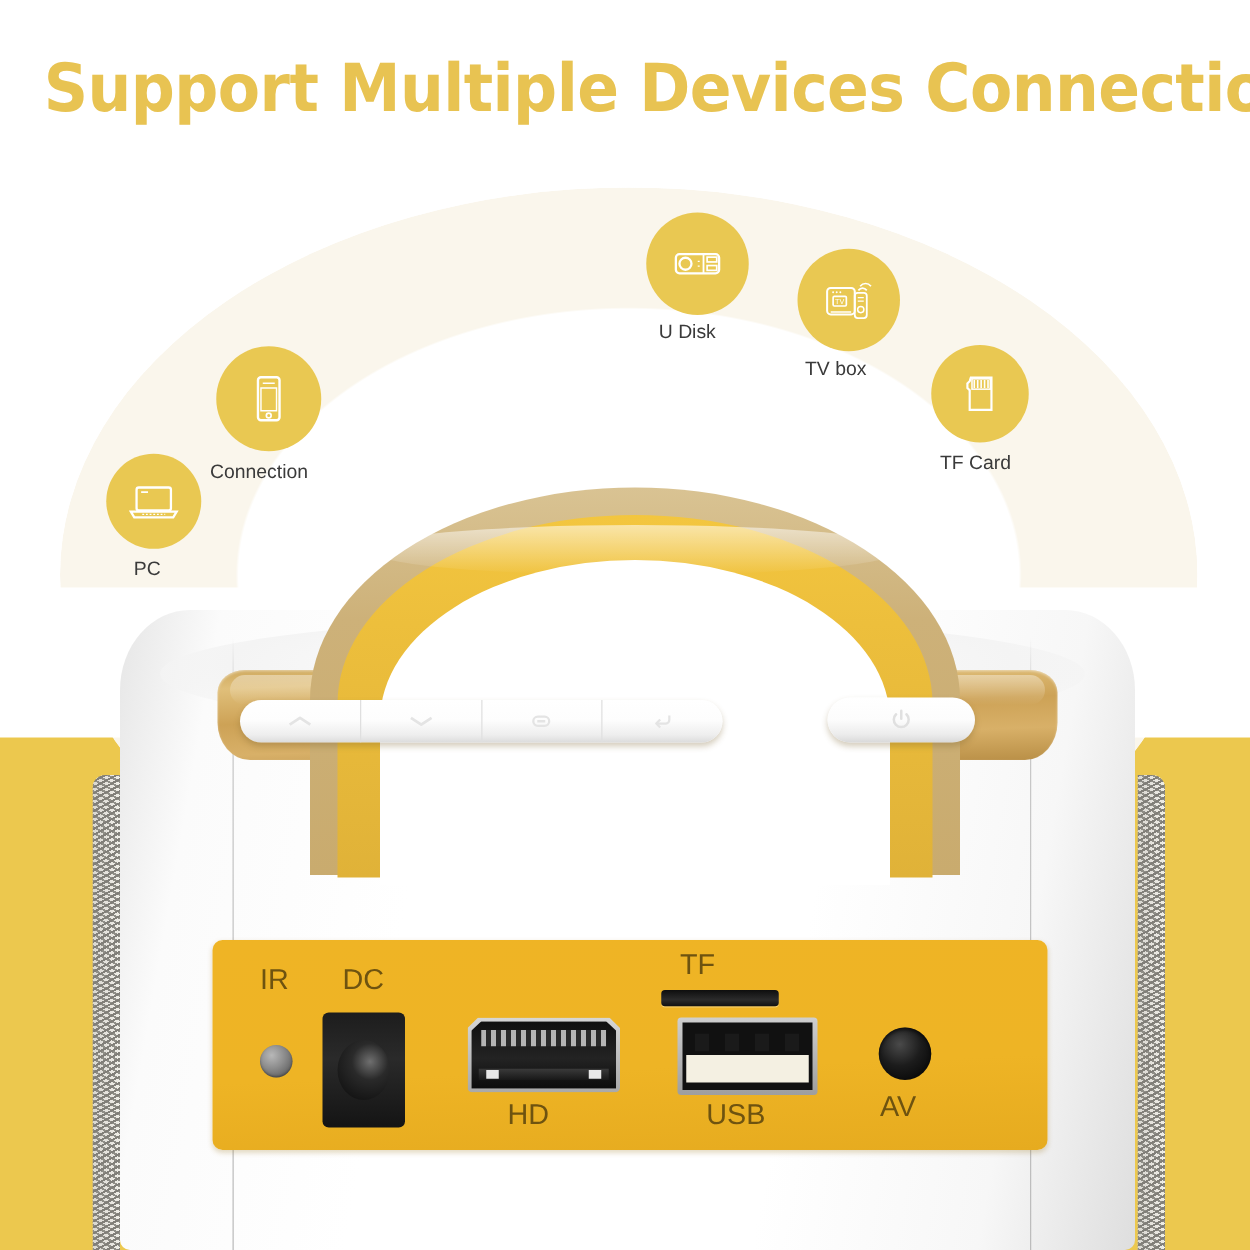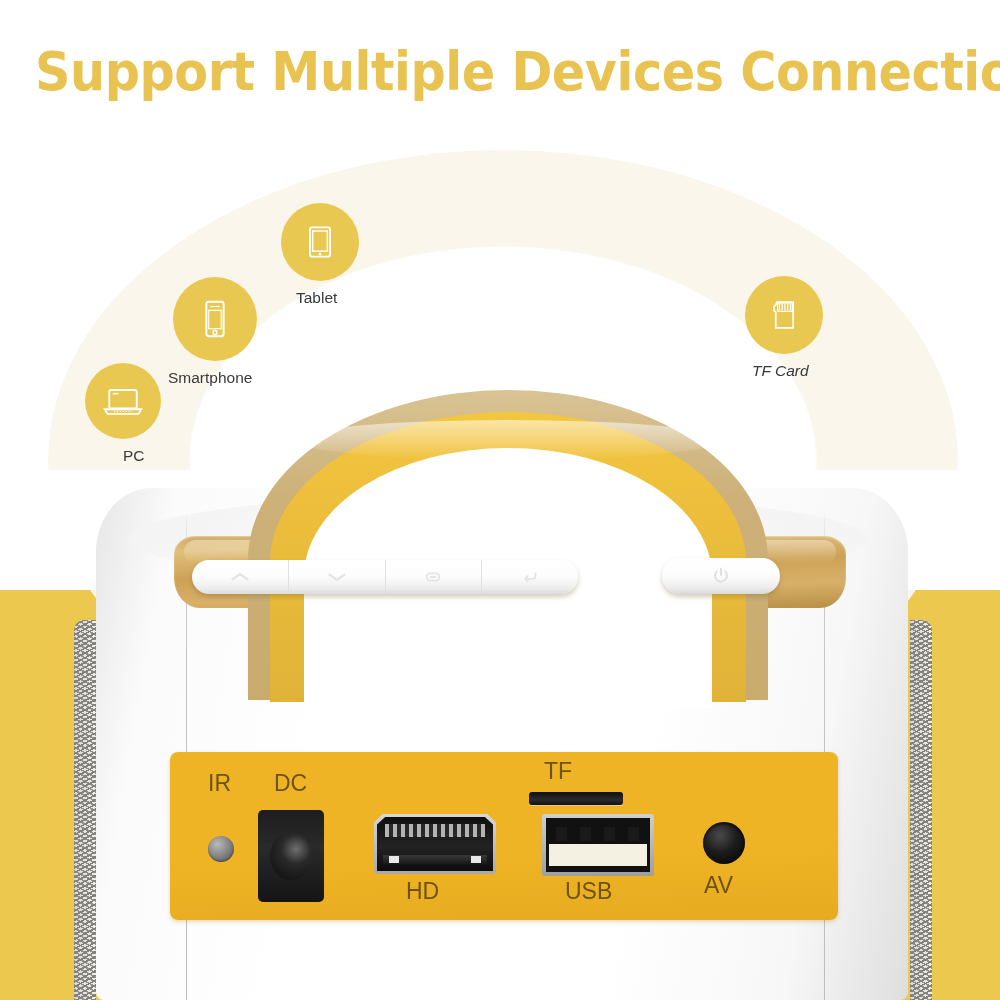--- a/index.html
+++ b/index.html
@@ -341,58 +341,80 @@
 
   <div class="node" style="left:85px; top:363px; width:76px; height:76px;">
     <div class="bubble" style="width:76px;height:76px;">
       <svg width="44" height="44" viewBox="0 0 48 48" fill="none" stroke="#ffffff" stroke-width="2">
         <rect x="9" y="12" width="30" height="20" rx="2"></rect>
         <path d="M13 16h6" stroke-width="1.6"></path>
         <path d="M4 33h40l-3 5H7z"></path>
         <path d="M14 35.5h20" stroke-width="1.2" stroke-dasharray="1.6 1.6"></path>
       </svg>
     </div>
-    <div class="caption" style="left:22px; top:84px;margin-left:16px;">PC</div>
+    <div class="caption" style="left:22px; top:84px;">PC</div>
   </div>
 
   <div class="node" style="left:173px; top:277px; width:84px; height:84px;">
     <div class="bubble" style="width:84px;height:84px;">
       <svg width="46" height="46" viewBox="0 0 48 48" fill="none" stroke="#ffffff" stroke-width="2">
         <rect x="15" y="6" width="18" height="36" rx="2.5"></rect>
         <path d="M19 11h10" stroke-width="1.3"></path>
         <path d="M17.5 15h13v19h-13z" stroke-width="1.2"></path>
         <circle cx="24" cy="38" r="2" stroke-width="1.4"></circle>
       </svg>
     </div>
-    <div class="caption" style="left:-5px; top:92px;">Smartphone</div>
+    <div class="caption" style="left:-5px; top:92px;">Connection</div>
   </div>
 
-  <div class="node" style="left:281px; top:203px; width:78px; height:78px;">
-    <div class="bubble" style="width:78px;height:78px;">
-      <svg width="44" height="44" viewBox="0 0 48 48" fill="none" stroke="#ffffff" stroke-width="2">
-        <rect x="13" y="8" width="22" height="32" rx="2.5"></rect>
-        <rect x="16" y="12" width="16" height="22" fill="#e9c852" stroke="#ffffff" stroke-width="1.6"></rect>
-        <circle cx="24" cy="37" r="1.4" fill="#ffffff" stroke="none"></circle>
+
+
+  <div class="node" style="left:517px; top:170px; width:82px; height:82px;">
+    <div class="bubble" style="width:82px;height:82px;">
+      <svg width="50" height="50" viewBox="0 0 52 52" fill="none" stroke="#ffffff" stroke-width="1.9">
+        <rect x="8" y="18" width="36" height="16" rx="3"></rect>
+        <circle cx="16" cy="26" r="5"></circle>
+        <path d="M31 18v16" stroke-width="1.5"></path>
+        <rect x="34" y="20.5" width="8" height="4" stroke-width="1.4"></rect>
+        <rect x="34" y="27.5" width="8" height="4" stroke-width="1.4"></rect>
+        <path d="M27 23.5v1M27 27.5v1" stroke-width="1.6"></path>
       </svg>
     </div>
-    <div class="caption" style="left:15px; top:86px;">Tablet</div>
+    <div class="caption" style="left:10px; top:87px;">U Disk</div>
   </div>
 
-
-
+  <div class="node" style="left:638px; top:199px; width:82px; height:82px;">
+    <div class="bubble" style="width:82px;height:82px;">
+      <svg width="50" height="50" viewBox="0 0 52 52" fill="none" stroke="#ffffff" stroke-width="1.7">
+        <rect x="8" y="16" width="23" height="22" rx="3"></rect>
+        <rect x="13" y="23" width="11" height="8" rx="1" stroke-width="1.4"></rect>
+        <text x="18.5" y="29.6" font-size="6" fill="#ffffff" stroke="none" text-anchor="middle" font-family="Liberation Sans, sans-serif">TV</text>
+        <circle cx="13" cy="19.5" r=".8" fill="#ffffff" stroke="none"></circle>
+        <circle cx="16" cy="19.5" r=".8" fill="#ffffff" stroke="none"></circle>
+        <circle cx="19" cy="19.5" r=".8" fill="#ffffff" stroke="none"></circle>
+        <path d="M11 36h17" stroke-width="1.1"></path>
+        <rect x="31" y="20" width="10" height="21" rx="2.5" stroke-width="1.5"></rect>
+        <path d="M33.5 24h5M33.5 27h5" stroke-width="1.1"></path>
+        <circle cx="36" cy="34" r="2.6" stroke-width="1.2"></circle>
+        <path d="M34 18c2-2.5 5-2.5 7 0" stroke-width="1.4"></path>
+        <path d="M35.5 14.5c2.5-3 6.5-3 9 0" stroke-width="1.4"></path>
+      </svg>
+    </div>
+    <div class="caption" style="left:6px; top:88px;">TV box</div>
+  </div>
 
   <div class="node" style="left:745px; top:276px; width:78px; height:78px;">
     <div class="bubble" style="width:78px;height:78px;">
       <svg width="44" height="44" viewBox="0 0 48 48" fill="none" stroke="#ffffff" stroke-width="1.9">
         <path d="M16 10h18v28H15V21l-2-2v-4l2-2z"></path>
         <path d="M19 12v7M22 12v7M25 12v7M28 12v7M31 12v7" stroke-width="1.4"></path>
         <rect x="17" y="11" width="16" height="9" stroke-width="1.3"></rect>
       </svg>
     </div>
-    <div class="caption" style="left:7px; top:86px;font-style:italic;">TF Card</div>
+    <div class="caption" style="left:7px; top:86px;">TF Card</div>
   </div>
 
 
   <div class="projector">
 
     <div class="body-shell"></div>
     <div class="body-top-sheen"></div>
     <div class="top-slit"></div>
 
     <div class="vent left"></div>

